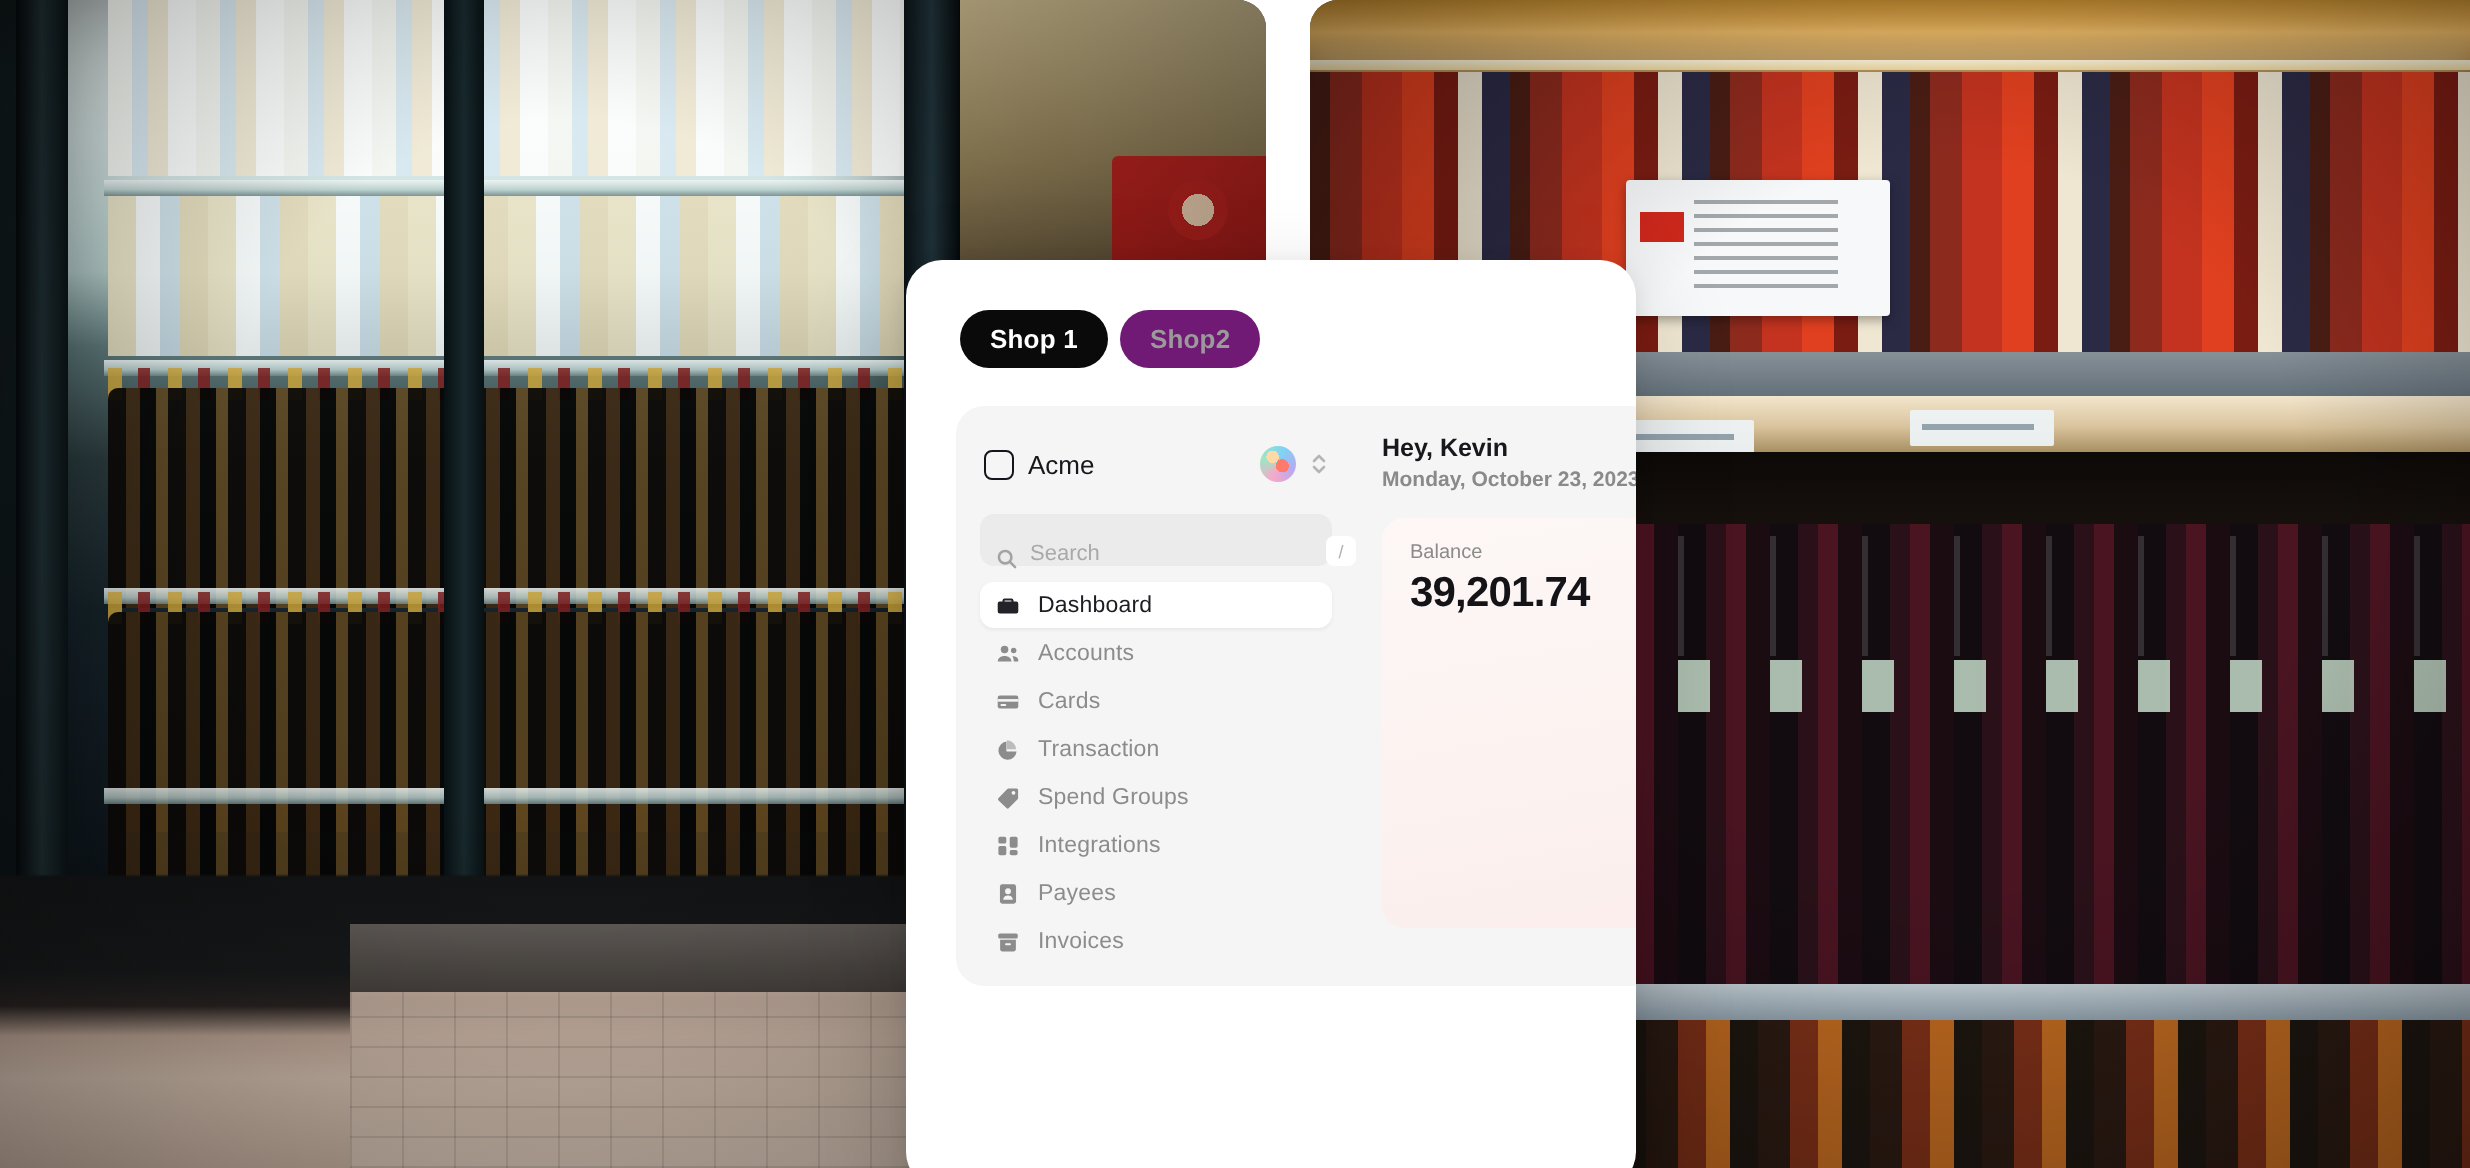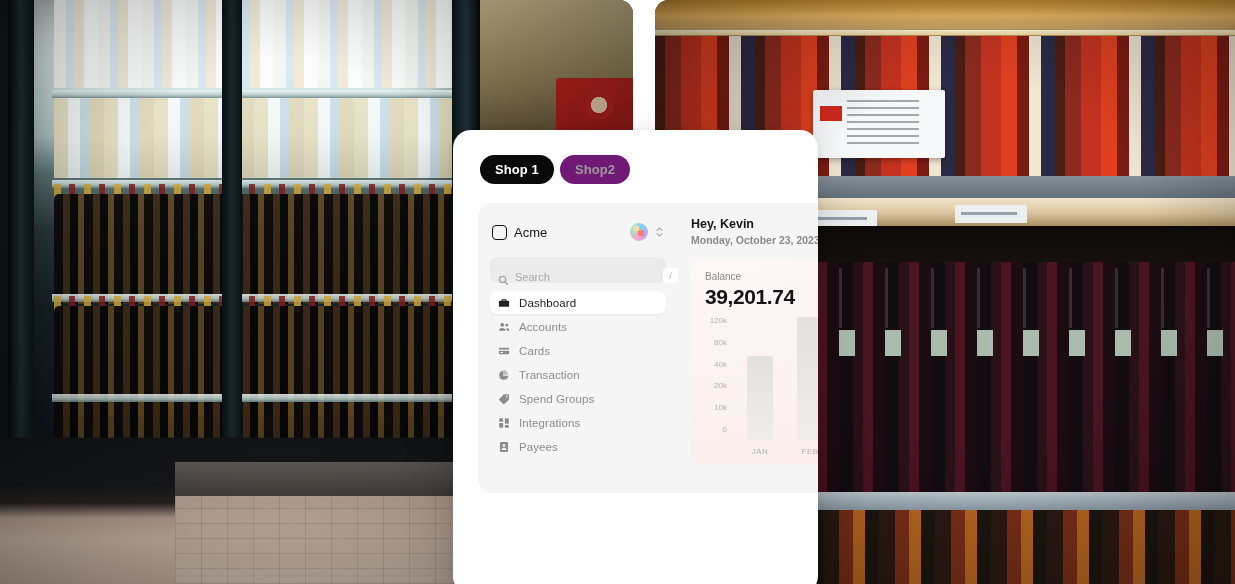--- a/index.html
+++ b/index.html
@@ -660,50 +660,40 @@
             <span class="nav-icon">
               <svg viewBox="0 0 14 14" width="12" height="12" fill="currentColor">
                 <rect x="2.3" y="1.3" width="9.4" height="11.4" rx="1.4"></rect>
                 <circle cx="7" cy="5.4" r="1.7" fill="#f5f5f5"></circle>
                 <path d="M4.2 10.4c0-1.6 1.3-2.5 2.8-2.5s2.8.9 2.8 2.5z" fill="#f5f5f5"></path>
               </svg>
             </span>
             <span class="nav-label">Payees</span>
           </div>
 
+          <div class="nav-item">
+            <span class="nav-icon">
+              <svg viewBox="0 0 14 14" width="12" height="12" fill="currentColor">
+                <rect x="1.3" y="2" width="11.4" height="3" rx=".9"></rect>
+                <path d="M2.4 5.7h9.2v5.6a1.2 1.2 0 0 1-1.2 1.2H3.6a1.2 1.2 0 0 1-1.2-1.2z"></path>
+                <rect x="5.3" y="7.7" width="3.4" height="1.2" rx=".6" fill="#f5f5f5"></rect>
+              </svg>
+            </span>
+            <span class="nav-label">Invoices</span>
+          </div>
 
         </nav>
       </div>
 
       <div id="main-col">
         <div id="greeting">Hey, Kevin</div>
         <div id="greet-date">Monday, October 23, 2023</div>
 
         <div id="balance-card">
           <div id="balance-label">Balance</div>
           <div id="balance-value">39,201.74</div>
 
-          <div id="chart">
-            <div id="y-axis">
-                <div class="y-tick">120k</div>
-                <div class="y-tick">80k</div>
-                <div class="y-tick">40k</div>
-                <div class="y-tick">20k</div>
-                <div class="y-tick">10k</div>
-                <div class="y-tick">0</div>
-              </div>
-            <div id="plot">
-                <div class="bar-group">
-                  <div class="bar" style="height: 84px;"></div>
-                  <div class="bar-label">JAN</div>
-                </div>
-                <div class="bar-group">
-                  <div class="bar" style="height: 143px;"></div>
-                  <div class="bar-label">FEB</div>
-                </div>
-              </div>
-          </div>
         </div>
       </div>
 
     </div>
   </div>
 </div>
 
 </body></html>

